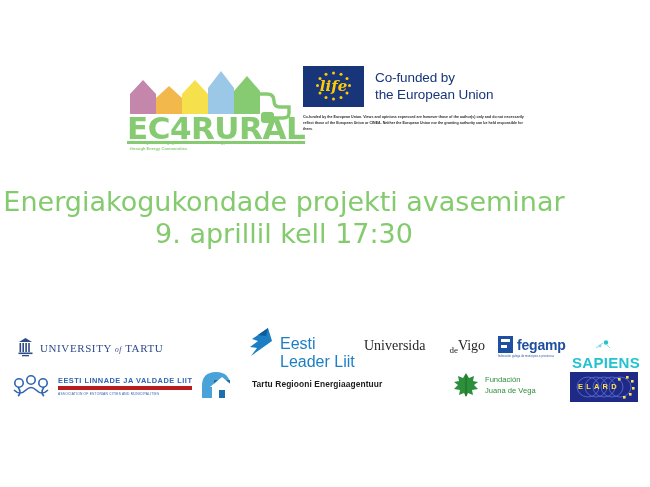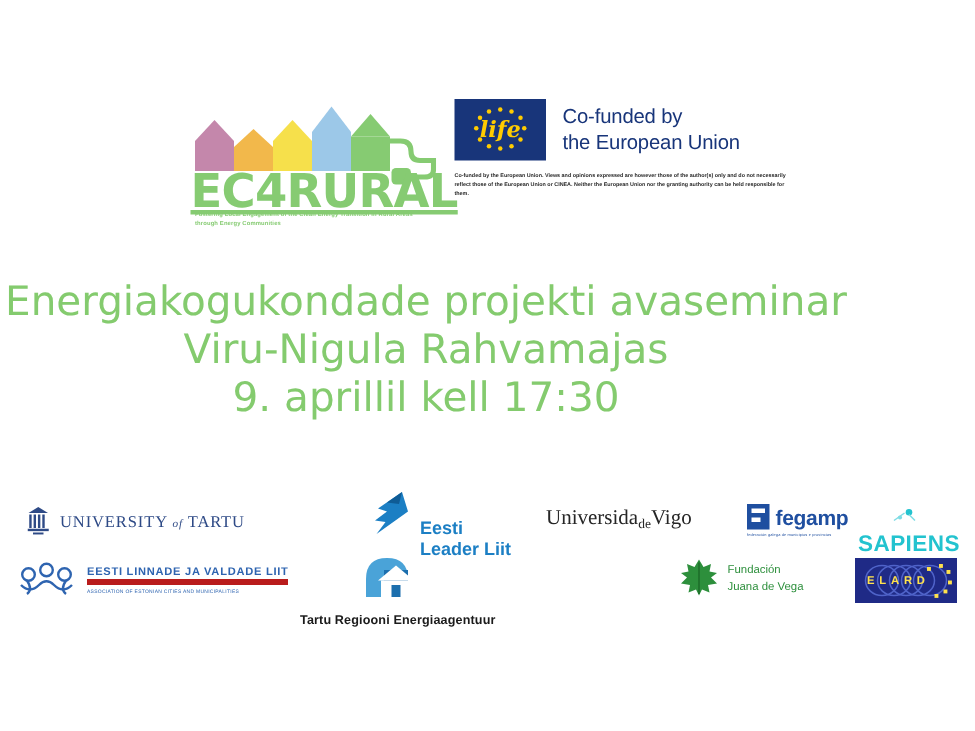--- a/index.html
+++ b/index.html
@@ -69,32 +69,32 @@
   
   .elvl{left:10px;top:48px;display:flex;align-items:center;gap:6px;}
   .elvl-mark{width:42px;height:24px;}
   .elvl-txt{color:#2e64b0;}
   .elvl-t1{font-size:7.4px;font-weight:bold;letter-spacing:.5px;border-bottom:4px solid #b91c1c;padding-bottom:1px;}
   .elvl-t2{font-size:3.3px;letter-spacing:.2px;margin-top:1.5px;color:#2e64b0;}
 
   
   .ell{left:248px;top:2px;display:flex;align-items:flex-start;gap:4px;}
   .ell-mark{width:28px;height:30px;}
-  .ell-txt{color:#1c7fc4;font-size:12px;font-weight:bold;line-height:1.15;margin-top:18px;}
-
-  
-  .trea{left:200px;top:40px;display:flex;align-items:center;gap:6px;flex-direction:column;}
+  .ell-txt{color:#1c7fc4;font-size:16px;font-weight:normal;line-height:1.15;margin-top:7px;}
+
+  
+  .trea{left:200px;top:40px;display:flex;align-items:center;gap:6px;}
   .trea-mark{width:46px;height:36px;}
   .trea-txt{line-height:1.2;}
   .trea-t1{color:#1b1b1b;font-size:8.4px;font-weight:bold;letter-spacing:.1px;}
   .trea-t2{color:#3c9ad1;font-size:8.4px;letter-spacing:.1px;}
 
   
   .uvigo{left:364px;top:12px;color:#262626;font-family:"Liberation Serif", serif;font-size:14px;}
-  .uvigo .de{font-size:9px;vertical-align:-3px;}
+  .uvigo .de{font-size:9px;vertical-align:-3px;margin-left:24px;}
 
   
   .espazo{left:360px;top:48px;width:95px;}
   .espazo-t1{color:#5b9bd5;font-size:11px;letter-spacing:1.2px;}
   .espazo-t1 b{color:#3a78b5;}
   .espazo-t2{color:#6f9fc9;font-size:3.2px;letter-spacing:.2px;margin-top:1px;}
 
   
   .fegamp{left:498px;top:10px;display:flex;align-items:center;gap:4px;}
   .fegamp-mark{width:15px;height:17px;background:#1f4fa0;position:relative;}
@@ -180,21 +180,20 @@
           <div>Co-funded by</div>
           <div>the European Union</div>
         </div>
       </div>
       <div class="eu-disclaimer">Co-funded by the European Union. Views and opinions expressed are however those of the author(s) only and do not necessarily reflect those of the European Union or CINEA. Neither the European Union nor the granting authority can be held responsible for them.</div>
     </div>
   </div>
 
   <div class="headline">
     <div class="l1">Energiakogukondade projekti avaseminar</div>
-    <div class="l2">Viru-Nigula Rahvamajas</div>
     <div class="l3">9. aprillil kell 17:30</div>
   </div>
 
   <div class="partners">
 
     <div class="plogo uot">
       <svg class="uot-mark" viewBox="0 0 15 20">
         <polygon points="7.5,0 14,4 1,4" fill="#2e4a86"></polygon>
         <rect x="1.5" y="5" width="1.6" height="9" fill="#2e4a86"></rect>
         <rect x="4.4" y="5" width="1.6" height="9" fill="#2e4a86"></rect>

